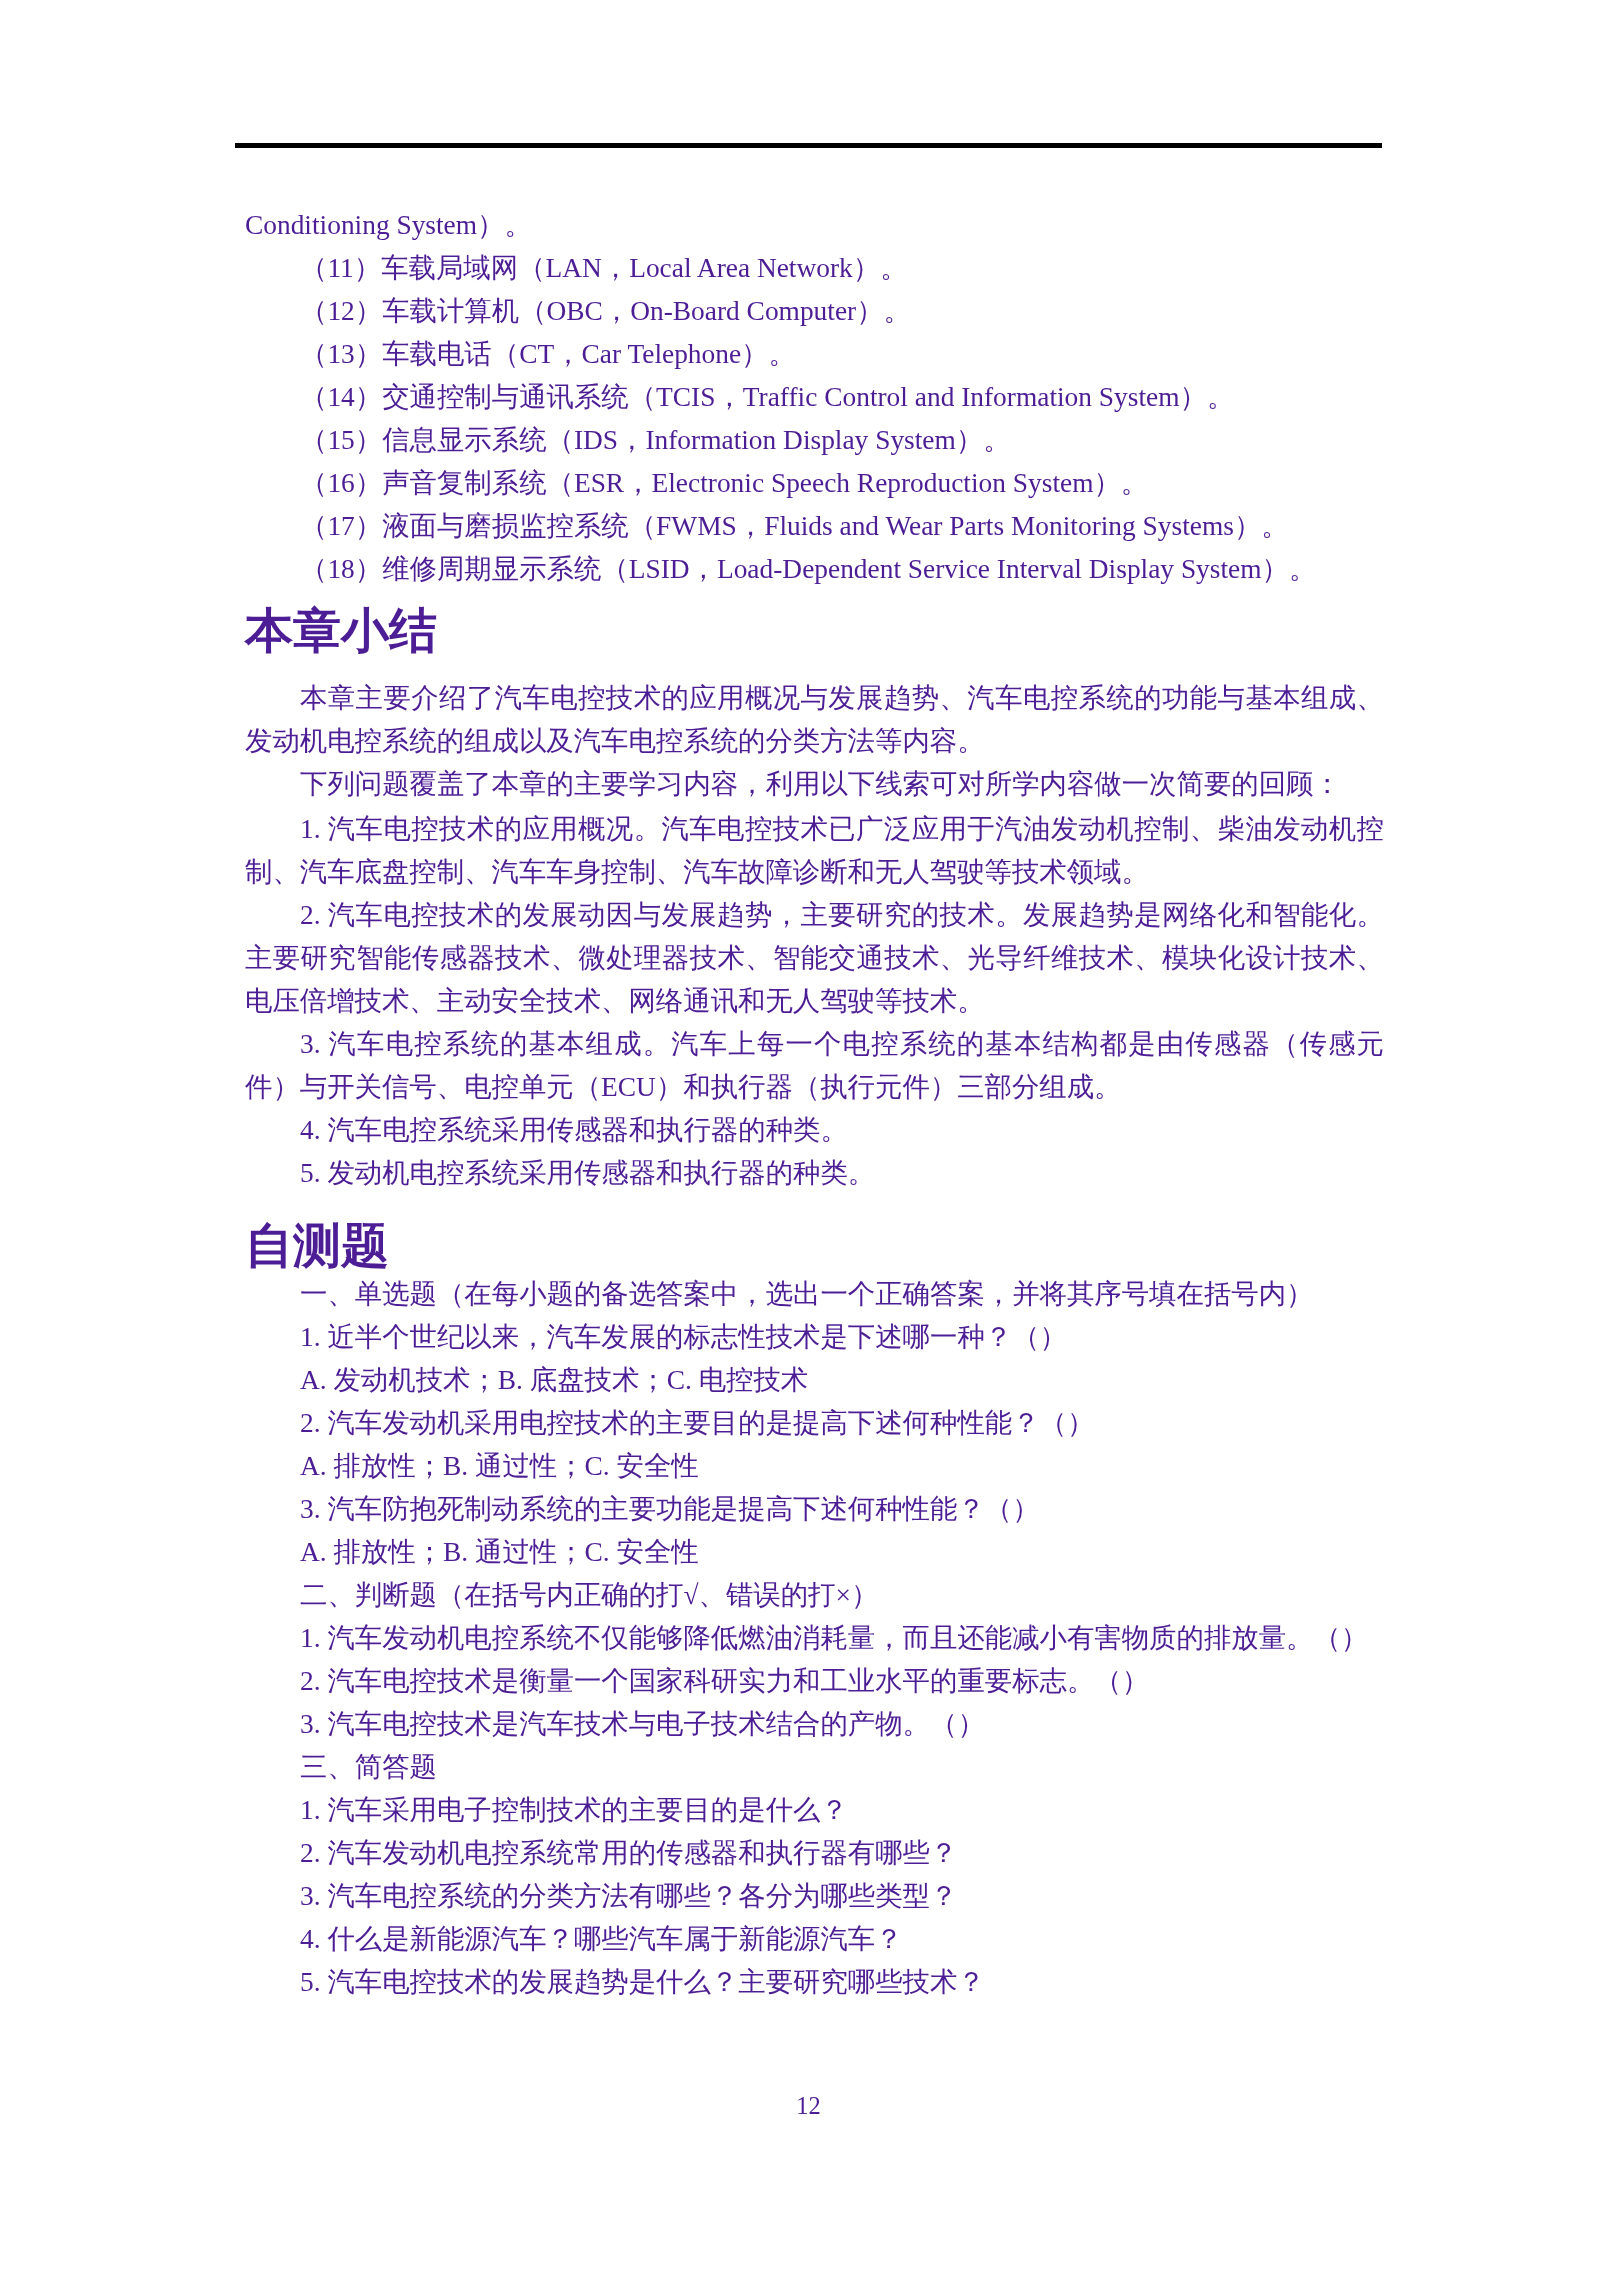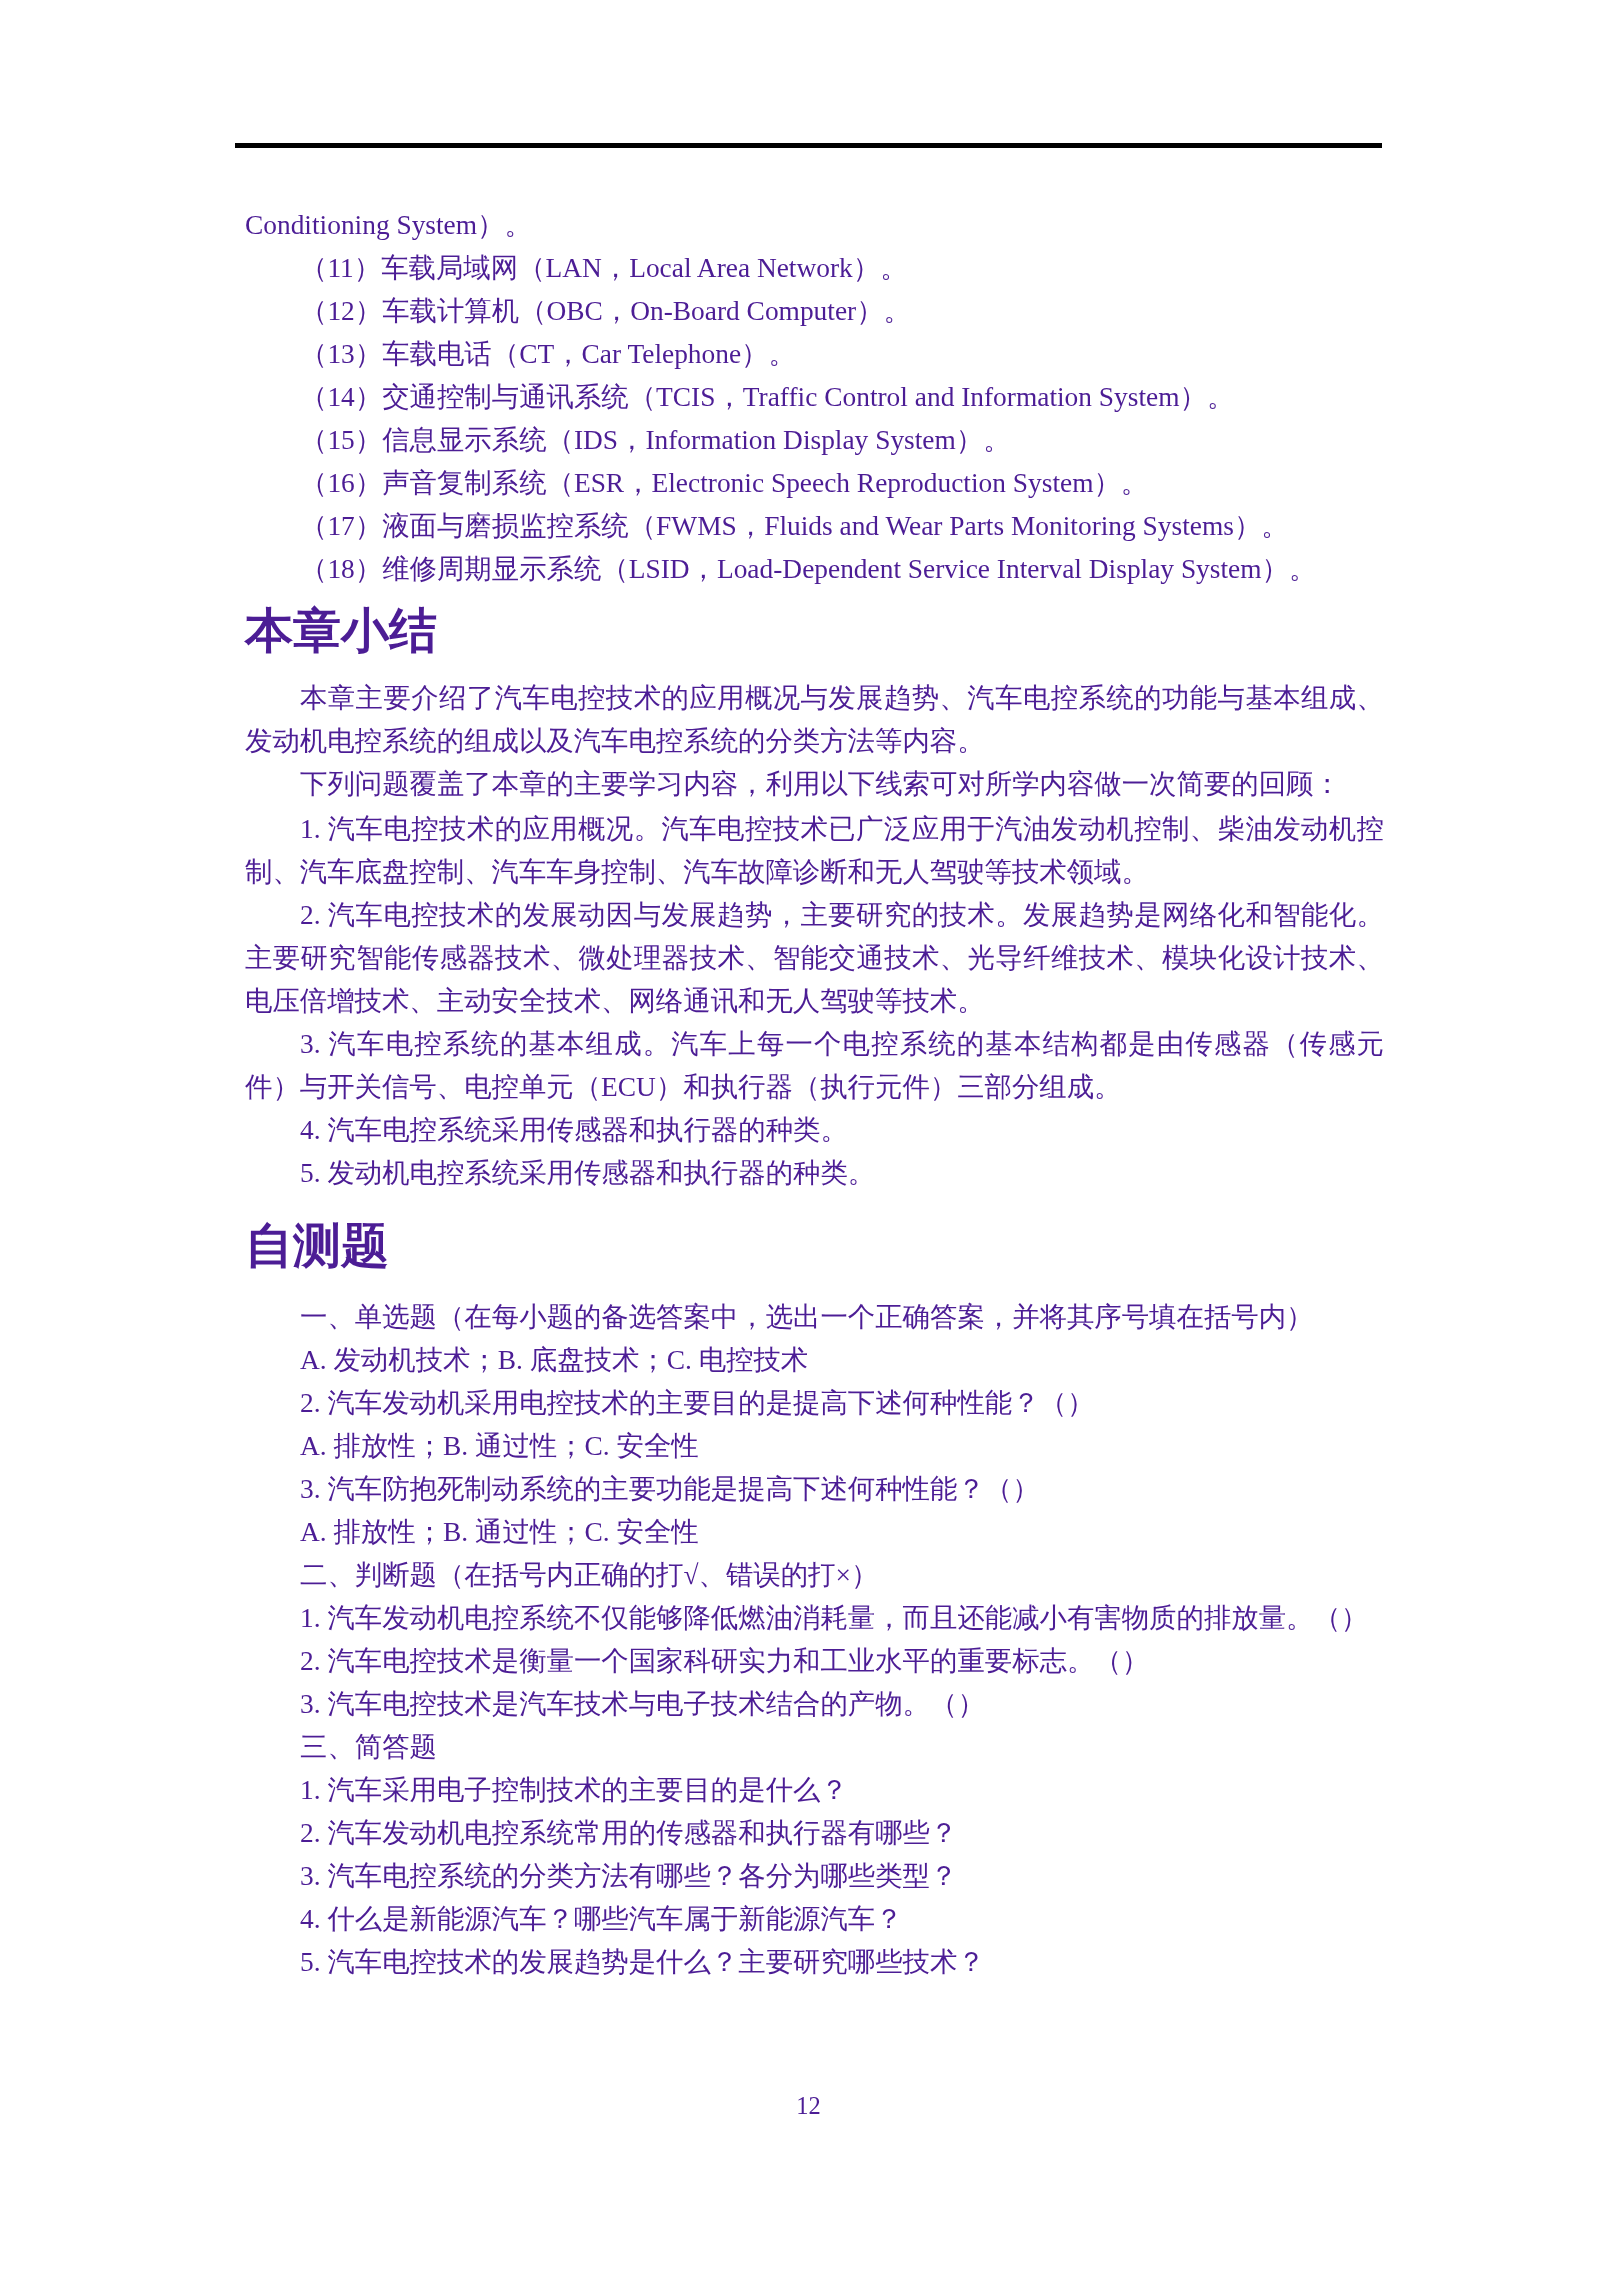--- a/index.html
+++ b/index.html
@@ -33,21 +33,21 @@
   .content p { margin: 0; }
   p.indent { text-indent: 55px; }
   h2.section-heading {
     font-family: "Liberation Sans", "DejaVu Sans", sans-serif;
     font-weight: bold;
     font-size: 48px;
     line-height: 47px;
     margin: 15.7px 0 23.5px 0;
     text-align: left;
   }
-  h2.section-heading.second { margin-top: 26.5px; margin-bottom: 27px; }
+  h2.section-heading.second { margin-top: 26.5px; margin-bottom: 4px; }
   .review-points { margin-top: 2px; }
   .page-number {
     position: absolute;
     left: 239px;
     width: 1139px;
     top: 2091px;
     text-align: center;
     font-size: 24.5px;
     line-height: 29px;
   }
@@ -81,20 +81,21 @@
       <p class="indent">2. 汽车电控技术的发展动因与发展趋势，主要研究的技术。发展趋势是网络化和智能化。主要研究智能传感器技术、微处理器技术、智能交通技术、光导纤维技术、模块化设计技术、电压倍增技术、主动安全技术、网络通讯和无人驾驶等技术。</p>
       <p class="indent">3. 汽车电控系统的基本组成。汽车上每一个电控系统的基本结构都是由传感器（传感元件）与开关信号、电控单元（ECU）和执行器（执行元件）三部分组成。</p>
       <p class="indent">4. 汽车电控系统采用传感器和执行器的种类。</p>
       <p class="indent">5. 发动机电控系统采用传感器和执行器的种类。</p>
     </div>
 
     <h2 class="section-heading second">自测题</h2>
 
     <div>
       <p class="indent">一、单选题（在每小题的备选答案中，选出一个正确答案，并将其序号填在括号内）</p>
+      <p class="indent">1. 近半个世纪以来，汽车发展的标志性技术是下述哪一种？（）</p>
       <p class="indent">A. 发动机技术；B. 底盘技术；C. 电控技术</p>
       <p class="indent">2. 汽车发动机采用电控技术的主要目的是提高下述何种性能？（）</p>
       <p class="indent">A. 排放性；B. 通过性；C. 安全性</p>
       <p class="indent">3. 汽车防抱死制动系统的主要功能是提高下述何种性能？（）</p>
       <p class="indent">A. 排放性；B. 通过性；C. 安全性</p>
       <p class="indent">二、判断题（在括号内正确的打√、错误的打×）</p>
       <p class="indent">1. 汽车发动机电控系统不仅能够降低燃油消耗量，而且还能减小有害物质的排放量。（）</p>
       <p class="indent">2. 汽车电控技术是衡量一个国家科研实力和工业水平的重要标志。（）</p>
       <p class="indent">3. 汽车电控技术是汽车技术与电子技术结合的产物。（）</p>
       <p class="indent">三、简答题</p>

